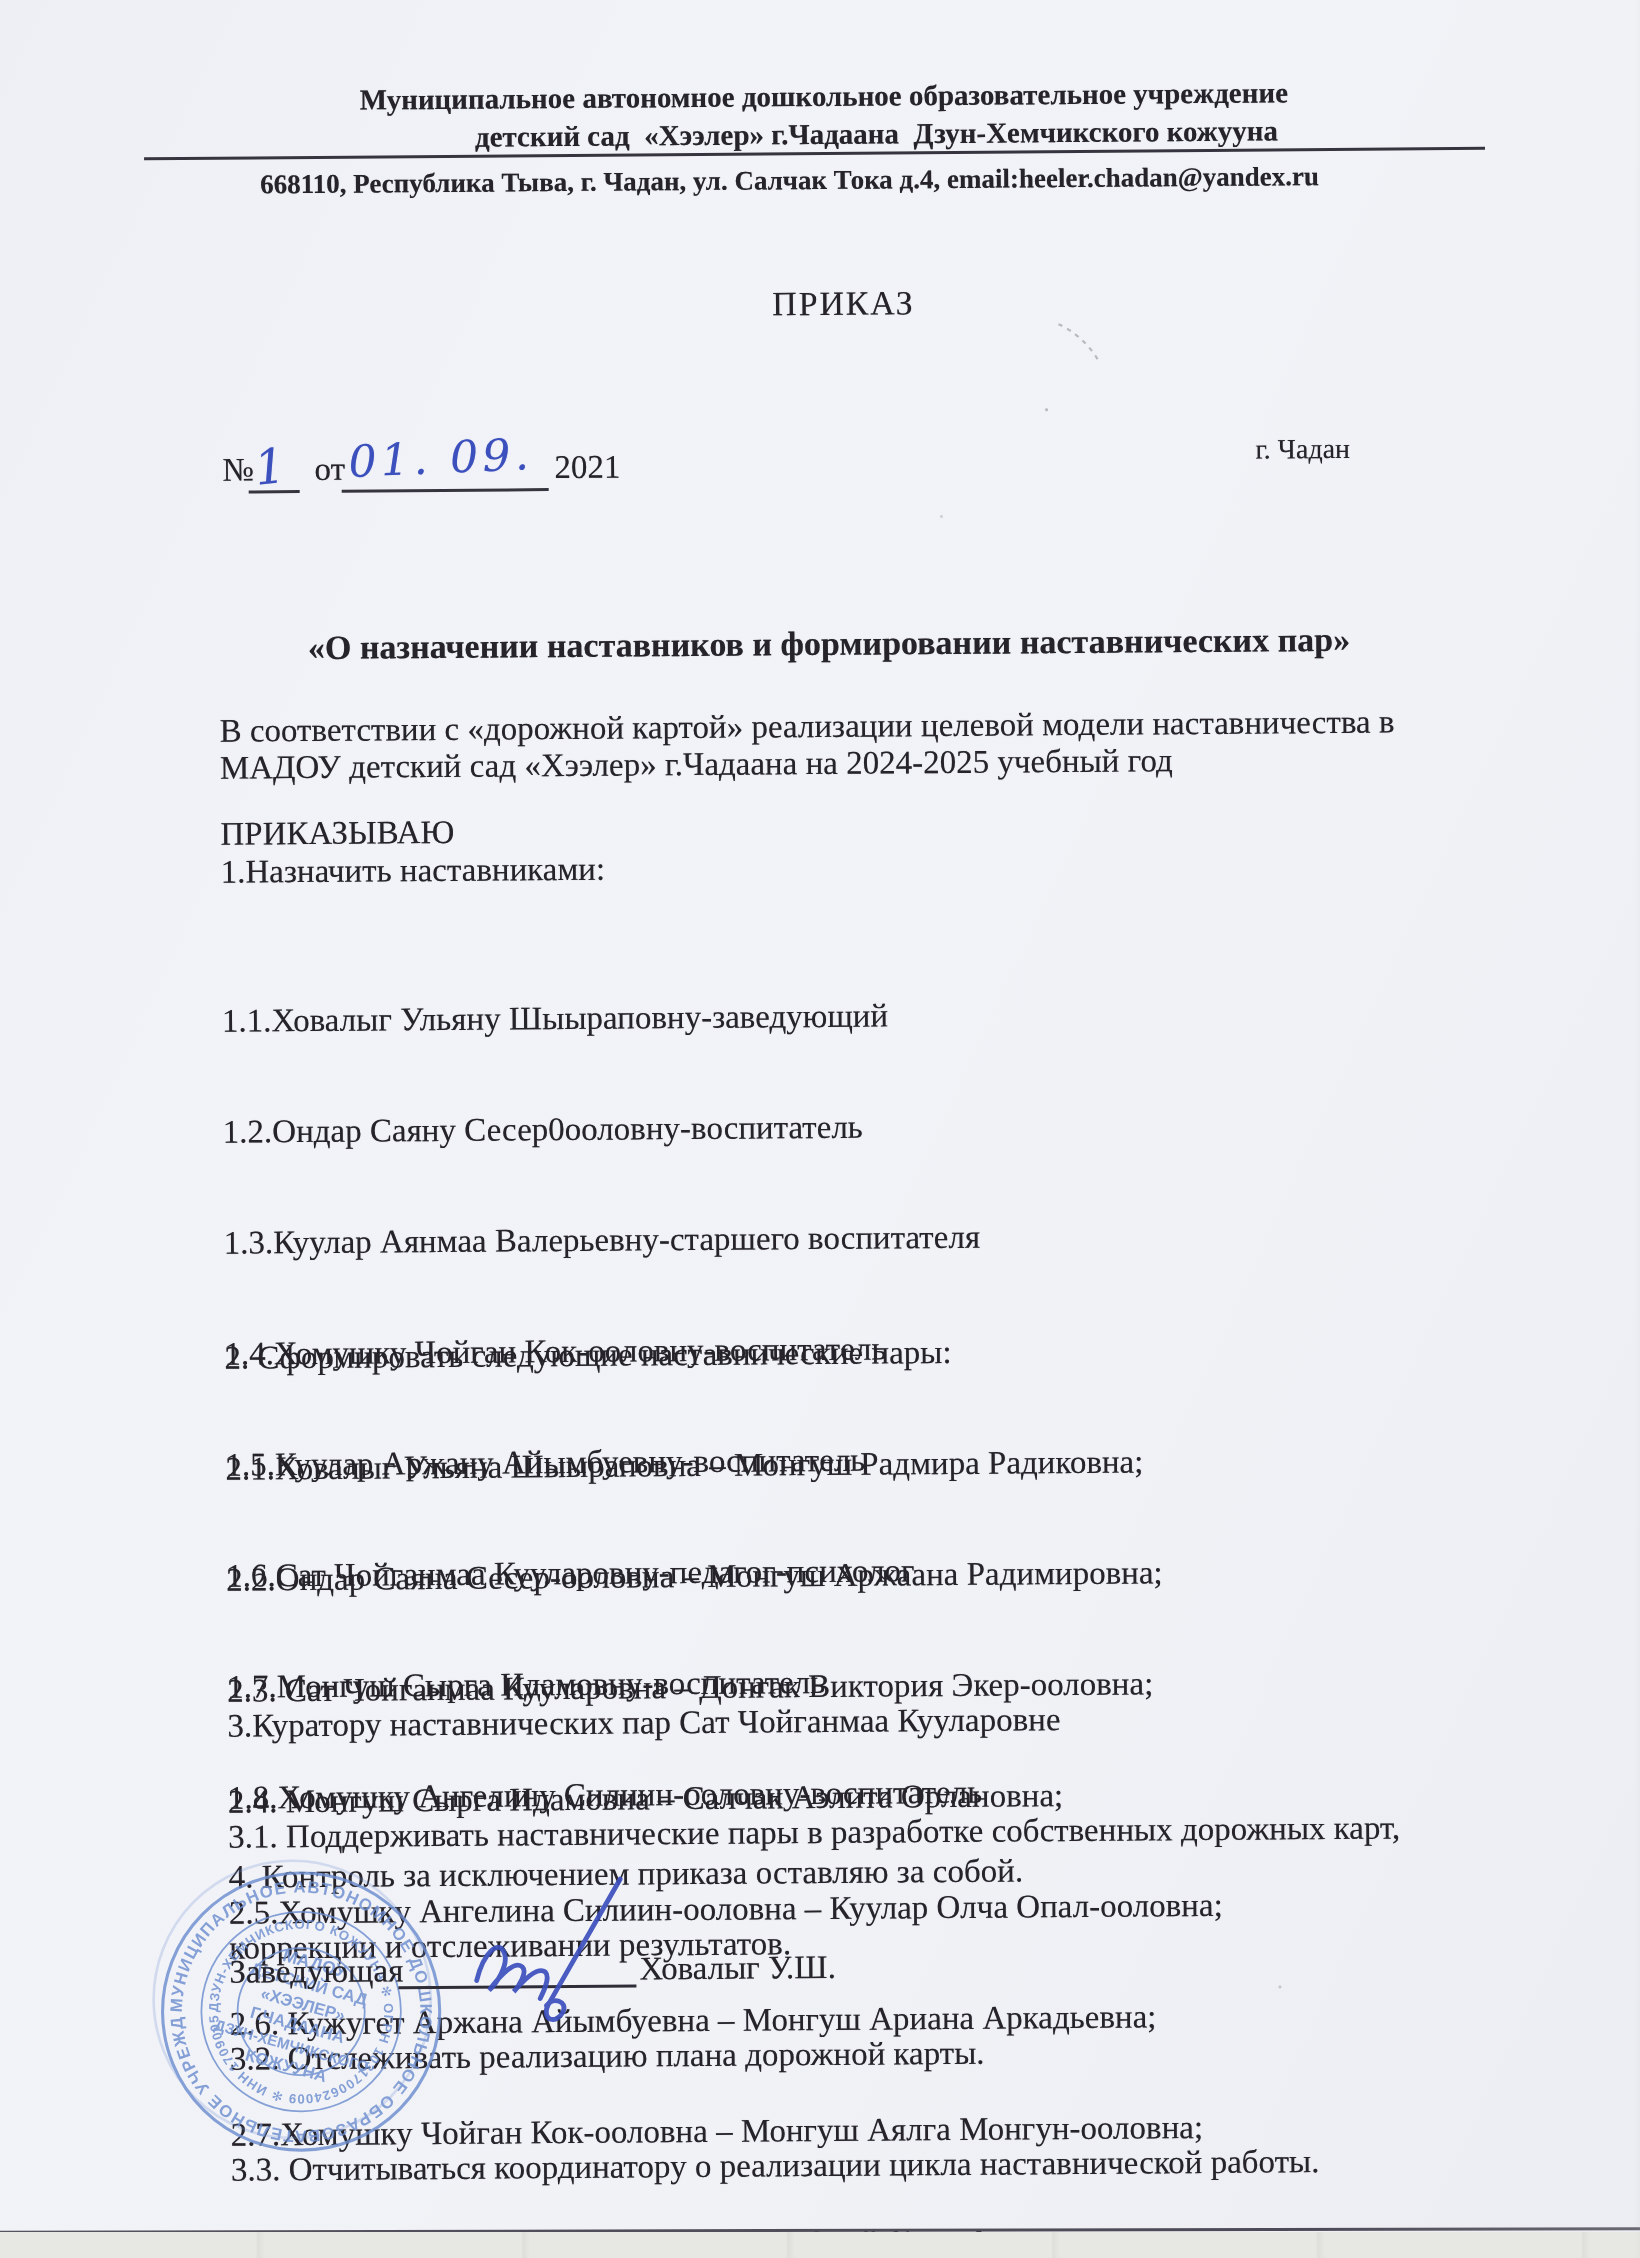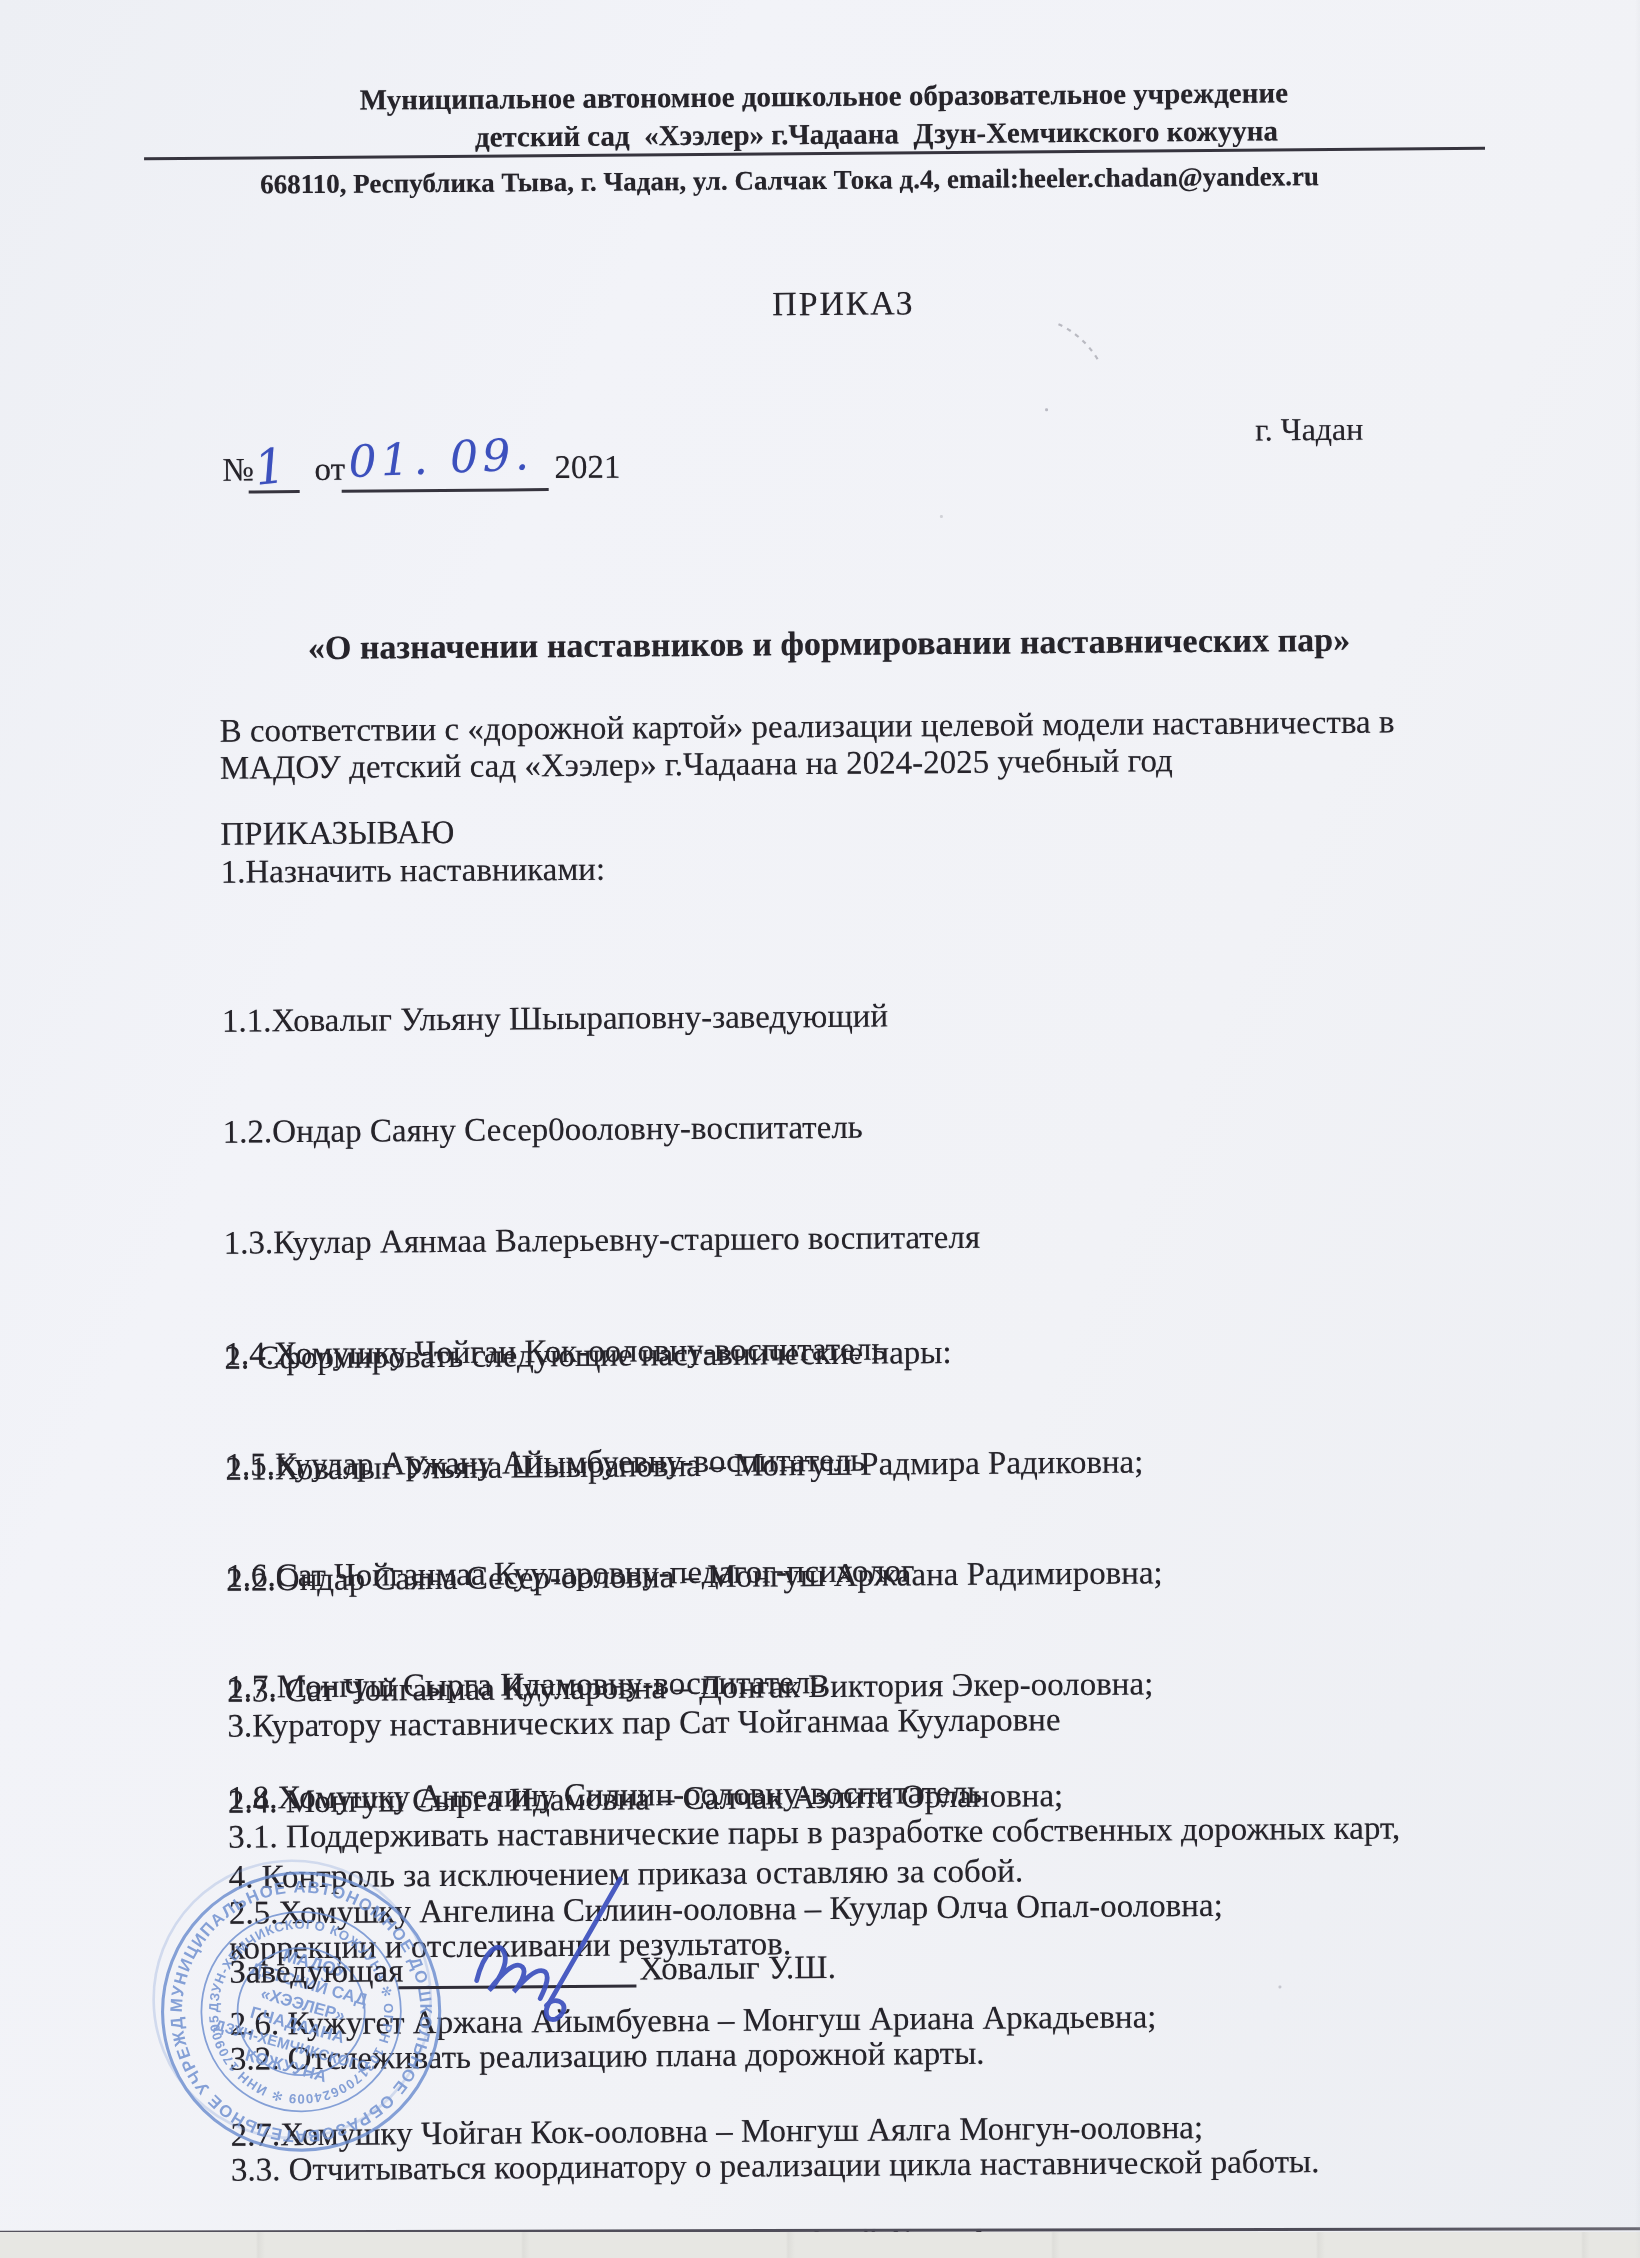--- a/index.html
+++ b/index.html
@@ -43,21 +43,21 @@
 
     <div class="t" style="left:778px;top:285px;font-size:34px;letter-spacing:1.8px;">ПРИКАЗ</div>
 
     <div class="t" style="left:227px;top:447px;">№</div>
     <div class="rule" style="left:253px;top:486px;width:51px;"></div>
     <div class="hand" style="left:259px;top:434px;font-size:48px;transform:rotate(-6deg);">1</div>
     <div class="t" style="left:319px;top:447px;">от</div>
     <div class="rule" style="left:346px;top:486px;width:207px;"></div>
     <div class="hand" style="left:353px;top:429px;font-size:44px;letter-spacing:4.4px;transform:rotate(-2deg);">01. 09.</div>
     <div class="t" style="left:559px;top:447px;">2021</div>
-    <div class="t" style="left:1260px;top:415px;font-size:32px;">г. Чадан</div>
+    <div class="t" style="left:1260px;top:434px;font-size:28px;">г. Чадан</div>
 
     <div class="t b" style="left:311px;top:625px;font-size:34px;">«О назначении наставников и формировании наставнических пар»</div>
 
     <div class="t" style="left:222px;top:708px;">В соответствии с «дорожной картой» реализации целевой модели наставничества в</div>
     <div class="t" style="left:222px;top:745px;">МАДОУ детский сад «Хээлер» г.Чадаана на 2024-2025 учебный год</div>
 
     <div class="t" style="left:222px;top:811px;">ПРИКАЗЫВАЮ</div>
     <div class="t" style="left:222px;top:849px;">1.Назначить наставниками:</div>
 
     <div class="block t" style="left:222px;top:924px;">

